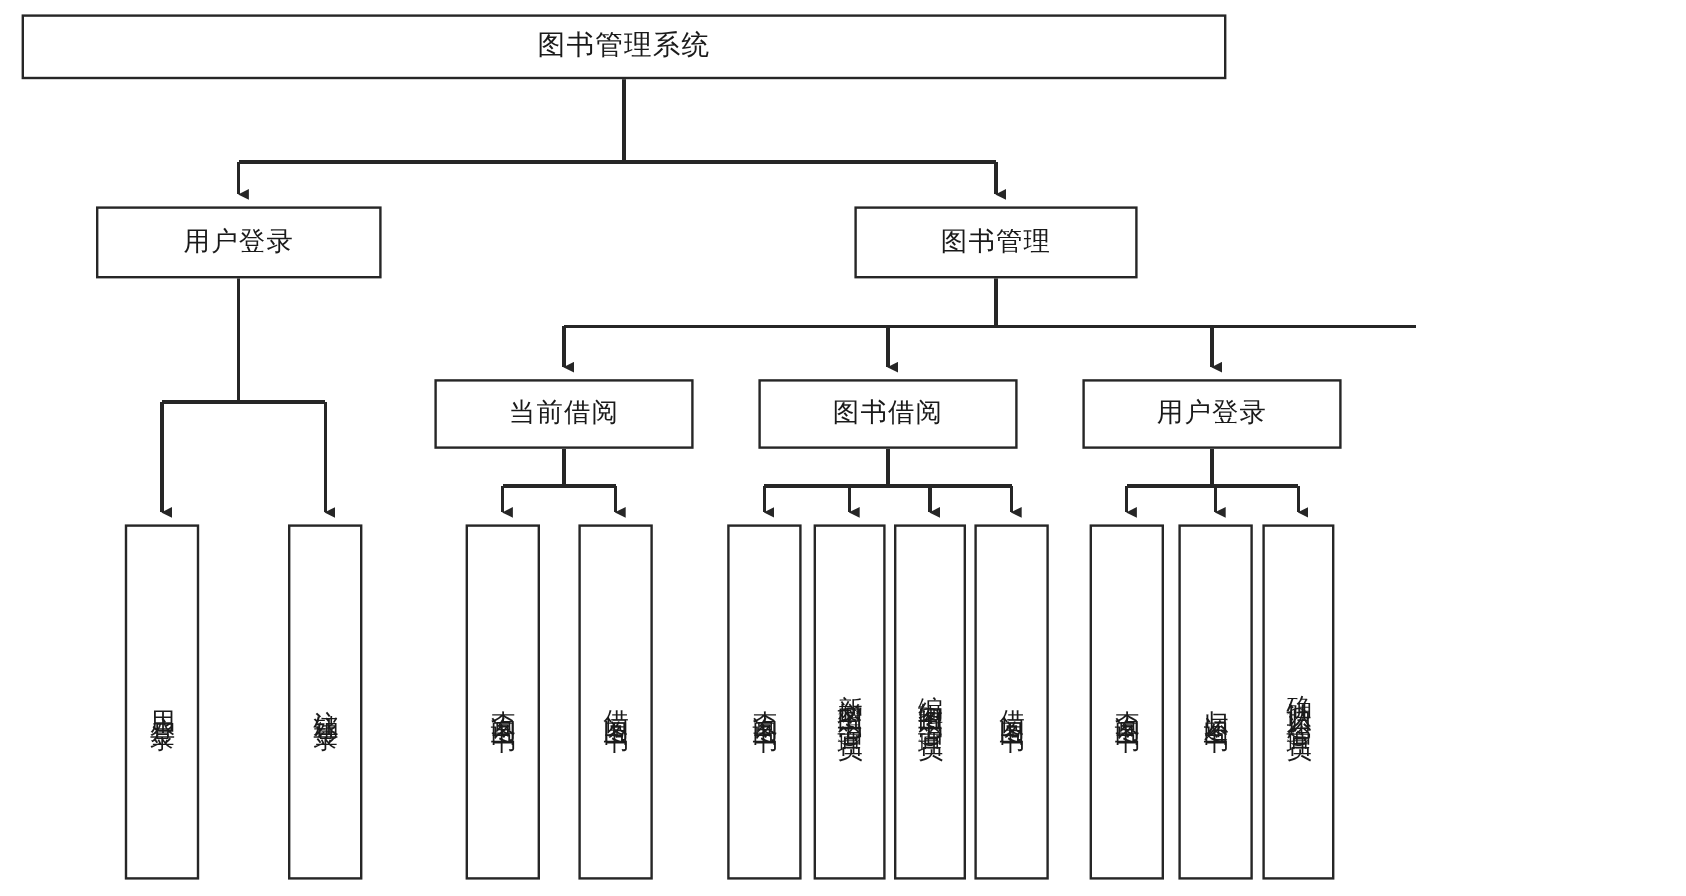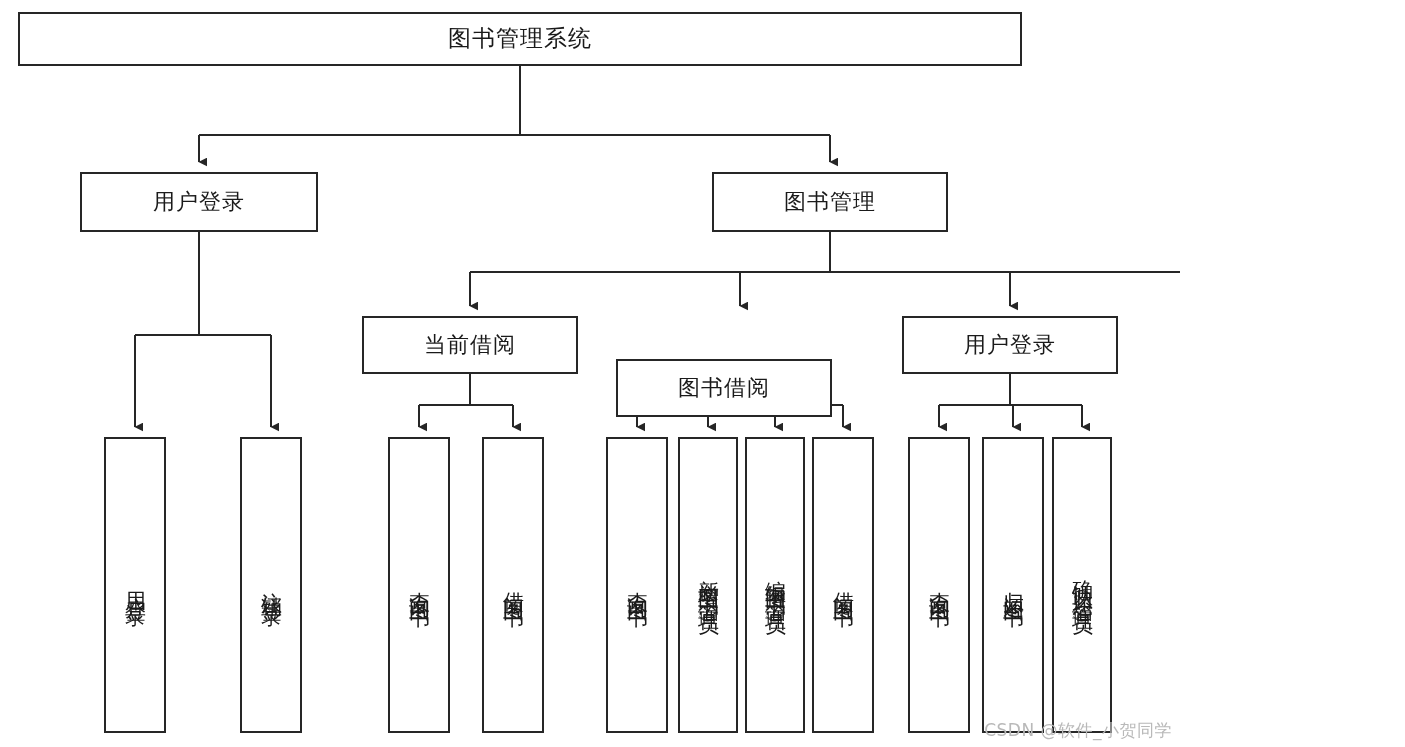--- a/index.html
+++ b/index.html
@@ -124,31 +124,30 @@
       <path d="M 1341 405 L 1341 427" marker-end="url(#arrowhead)"></path>
     </g>
   </svg>
 
   <div class="node horizontal root" style="left: 18px; top: 12px; width: 1004px; height: 54px;">图书管理系统</div>
 
   <div class="node horizontal" style="left: 80px; top: 172px; width: 238px; height: 60px;">用户登录</div>
   <div class="node horizontal" style="left: 712px; top: 172px; width: 236px; height: 60px;">图书管理</div>
 
   <div class="node horizontal" style="left: 362px; top: 316px; width: 216px; height: 58px;">当前借阅</div>
-  <div class="node horizontal" style="left: 616px; top: 316px; width: 216px; height: 58px; margin-top: 43px;">图书借阅</div>
+  <div class="node horizontal" style="left: 632px; top: 316px; width: 216px; height: 58px;">图书借阅</div>
   <div class="node horizontal" style="left: 902px; top: 316px; width: 216px; height: 58px;">用户登录</div>
 
   <div class="node vertical" style="left: 104px; top: 437px; width: 62px; height: 296px;">用户登录</div>
   <div class="node vertical" style="left: 240px; top: 437px; width: 62px; height: 296px;">注销登录</div>
   <div class="node vertical" style="left: 388px; top: 437px; width: 62px; height: 296px;">查询图书</div>
   <div class="node vertical" style="left: 482px; top: 437px; width: 62px; height: 296px;">借阅图书</div>
   <div class="node vertical" style="left: 606px; top: 437px; width: 62px; height: 296px;">查询图书</div>
   <div class="node vertical" style="left: 678px; top: 437px; width: 60px; height: 296px;">新增图书（管理员）</div>
   <div class="node vertical" style="left: 745px; top: 437px; width: 60px; height: 296px;">编辑图书（管理员）</div>
   <div class="node vertical" style="left: 812px; top: 437px; width: 62px; height: 296px;">借阅图书</div>
   <div class="node vertical" style="left: 908px; top: 437px; width: 62px; height: 296px;">查询图书</div>
   <div class="node vertical" style="left: 982px; top: 437px; width: 62px; height: 296px;">归还图书</div>
   <div class="node vertical" style="left: 1052px; top: 437px; width: 60px; height: 296px;">确认归还（管理员）</div>
   <div class="node vertical" style="left: 1192px; top: 437px; width: 62px; height: 296px;">新增借阅记录</div>
   <div class="node vertical" style="left: 1310px; top: 437px; width: 62px; height: 296px;">查询借阅记录</div>
 
-  <div id="watermark" style="color: rgb(185, 185, 185);">CSDN @软件_小贺同学</div>
 </div>
 
 </body></html>

